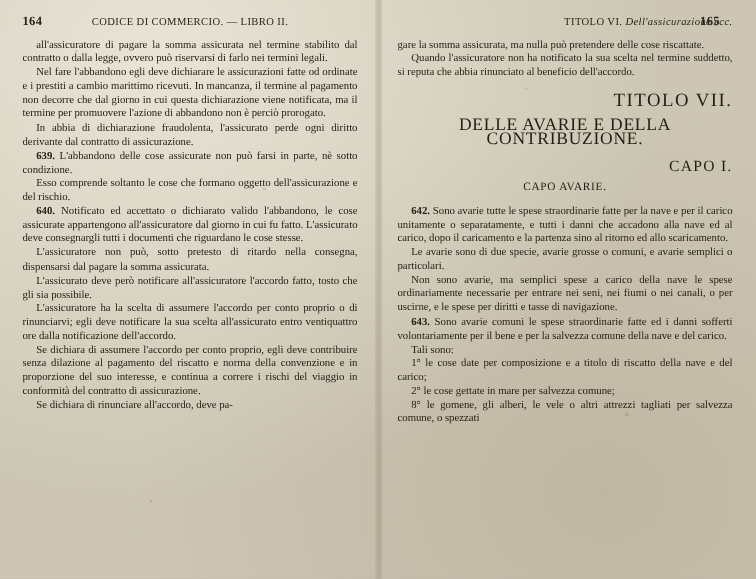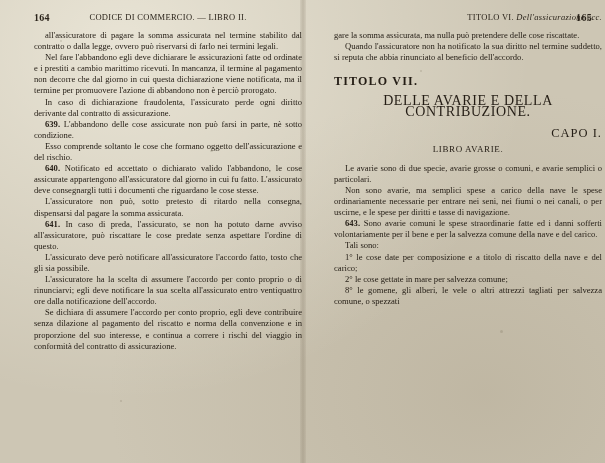--- a/index.html
+++ b/index.html
@@ -30,21 +30,20 @@
     width: 6px;
     height: 463px;
     background: linear-gradient(to right, rgba(120,108,88,0.10), rgba(120,108,88,0.28), rgba(120,108,88,0.10));
   }
   .col {
     position: absolute;
     top: 0;
     width: 268px;
     height: 463px;
     box-sizing: border-box;
-    margin-left: 16px;
   }
   .col-left  { left: 18px; }
   .col-right { left: 318px; }
 
   .runhead {
     position: absolute;
     top: 12px;
     width: 268px;
     font-size: 8.5px;
     letter-spacing: 0.3px;
@@ -77,24 +76,24 @@
     hyphens: manual;
   }
   .body p {
     margin: 0;
     text-indent: 11px;
   }
   .body p.noind { text-indent: 0; }
   .num { font-weight: bold; }
 
   h2.title {
-    font-size: 12px;
-    font-weight: bold;
+    font-size: 15px;
+    font-weight: normal;
     letter-spacing: 1.2px;
-    text-align: left;
+    text-align: right;
     margin: 13px 0 4px 0;
     color: #241d15;
   }
   h3.subtitle {
     font-size: 14px;
     font-weight: normal;
     letter-spacing: 0.6px;
     text-align: center;
     margin: 8px 0 9px 0;
     color: #241d15;
@@ -129,47 +128,48 @@
   <div class="gutter"></div>
 
   <div class="col col-left">
     <div class="runhead runhead-left">
       <span class="folio">164</span>
       <span class="sc">CODICE DI COMMERCIO. — LIBRO II.</span>
     </div>
     <div class="body">
       <p>all'assicuratore di pagare la somma assicurata nel termine stabilito dal contratto o dalla legge, ovvero può riservarsi di farlo nei termini legali.</p>
       <p>Nel fare l'abbandono egli deve dichiarare le assicurazioni fatte od ordinate e i prestiti a cambio marittimo ricevuti. In mancanza, il termine al pagamento non decorre che dal giorno in cui questa dichiarazione viene notificata, ma il termine per promuovere l'azione di abbandono non è perciò prorogato.</p>
-      <p>In caso di dichiarazione fraudolenta, l'assicurato perde ogni diritto derivante dal contratto di assicurazione.</p>
+      <p>In abbia di dichiarazione fraudolenta, l'assicurato perde ogni diritto derivante dal contratto di assicurazione.</p>
       <p><span class="num">639.</span> L'abbandono delle cose assicurate non può farsi in parte, nè sotto condizione.</p>
       <p>Esso comprende soltanto le cose che formano oggetto dell'assicurazione e del rischio.</p>
       <p><span class="num">640.</span> Notificato ed accettato o dichiarato valido l'abbandono, le cose assicurate appartengono all'assicuratore dal giorno in cui fu fatto. L'assicurato deve consegnargli tutti i documenti che riguardano le cose stesse.</p>
       <p>L'assicuratore non può, sotto pretesto di ritardo nella consegna, dispensarsi dal pagare la somma assicurata.</p>
-      <p><span class="num">641.</span> In caso di preda, l'assicurato, se non ha potuto darne avviso all'assicuratore, può riscattare le cose predate senza aspettare l'ordine di questo.</p>
       <p>L'assicurato deve però notificare all'assicuratore l'accordo fatto, tosto che gli sia possibile.</p>
       <p>L'assicuratore ha la scelta di assumere l'accordo per conto proprio o di rinunciarvi; egli deve notificare la sua scelta all'assicurato entro ventiquattro ore dalla notificazione dell'accordo.</p>
       <p>Se dichiara di assumere l'accordo per conto proprio, egli deve contribuire senza dilazione al pagamento del riscatto e norma della convenzione e in proporzione del suo interesse, e continua a correre i rischi del viaggio in conformità del contratto di assicurazione.</p>
+      <p>Se dichiara di rinunciare all'accordo, deve pa-</p>
     </div>
   </div>
 
   <div class="col col-right">
     <div class="runhead runhead-right">
       <span class="sc">TITOLO VI.</span>
       <span class="ital">Dell'assicurazione ecc.</span>
       <span class="folio">165</span>
     </div>
     <div class="body">
       <p class="noind">gare la somma assicurata, ma nulla può pretendere delle cose riscattate.</p>
-      <p>Quando l'assicuratore non ha notificato la sua diritto nel termine suddetto, si reputa che abbia rinunciato al beneficio dell'accordo.</p>
+      <p>Quando l'assicuratore non ha notificato la sua scelta nel termine suddetto, si reputa che abbia rinunciato al beneficio dell'accordo.</p>
 
       <h2 class="title">TITOLO VII.</h2>
       <h3 class="subtitle sc">DELLE AVARIE E DELLA CONTRIBUZIONE.</h3>
       <h3 class="capo">CAPO I.</h3>
-      <h4 class="capo-sub sc">LIBRO AVARIE.</h4>
+      <h4 class="capo-sub sc">CAPO AVARIE.</h4>
 
+      <p><span class="num">642.</span> Sono avarie tutte le spese straordinarie fatte per la nave e per il carico unitamente o separatamente, e tutti i danni che accadono alla nave ed al carico, dopo il caricamento e la partenza sino al ritorno ed allo scaricamento.</p>
       <p>Le avarie sono di due specie, avarie grosse o comuni, e avarie semplici o particolari.</p>
       <p>Non sono avarie, ma semplici spese a carico della nave le spese ordinariamente necessarie per entrare nei seni, nei fiumi o nei canali, o per uscirne, e le spese per diritti e tasse di navigazione.</p>
       <p><span class="num">643.</span> Sono avarie comuni le spese straordinarie fatte ed i danni sofferti volontariamente per il bene e per la salvezza comune della nave e del carico.</p>
       <p>Tali sono:</p>
       <p>1° le cose date per composizione e a titolo di riscatto della nave e del carico;</p>
       <p>2° le cose gettate in mare per salvezza comune;</p>
       <p>8° le gomene, gli alberi, le vele o altri attrezzi tagliati per salvezza comune, o spezzati</p>
     </div>
   </div>
 

